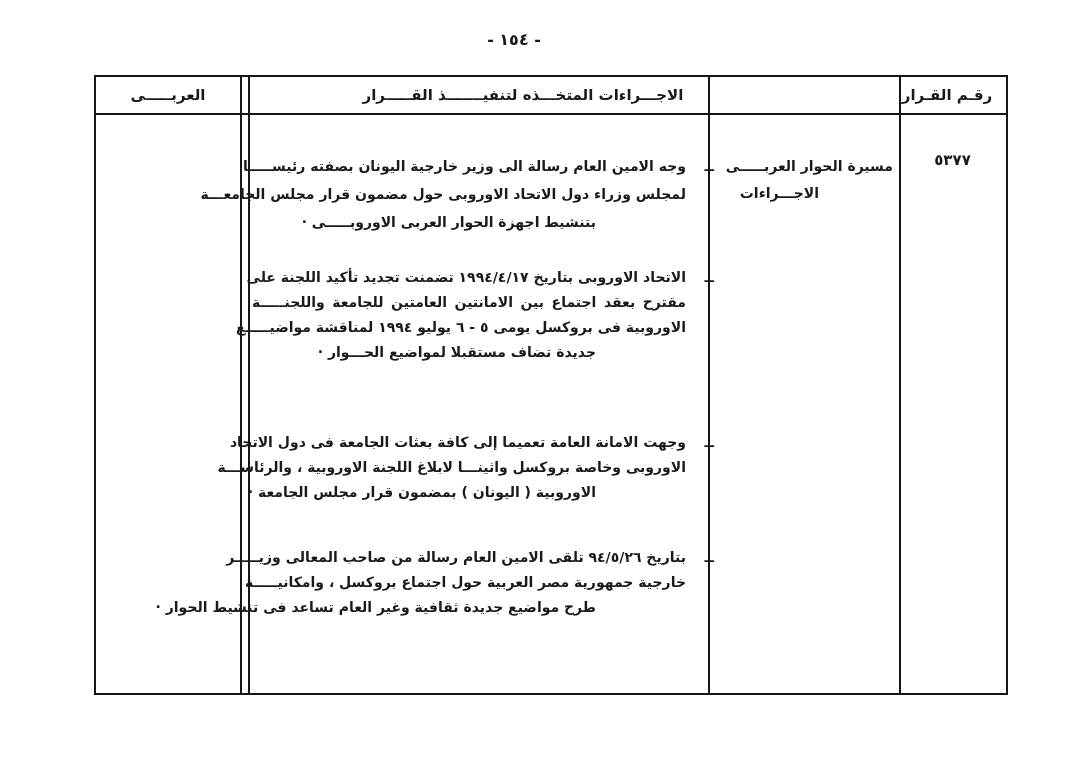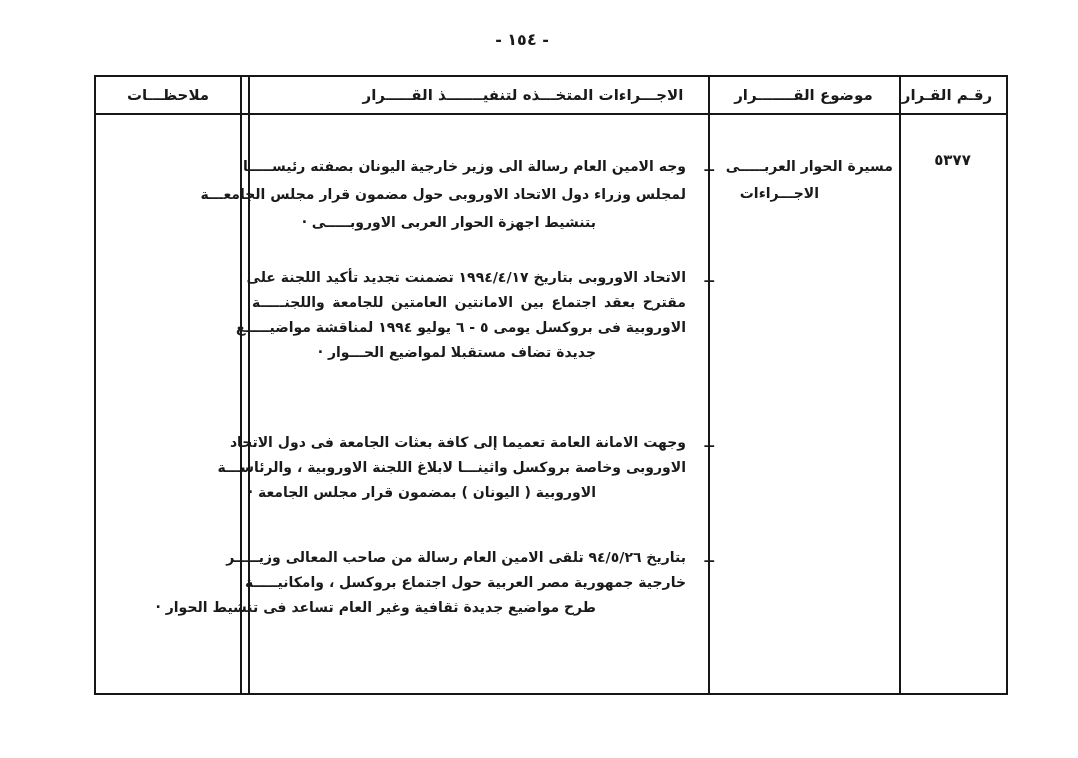--- a/index.html
+++ b/index.html
@@ -2,21 +2,21 @@
 <html lang="ar"><head>
 <meta charset="utf-8">
 <style>
   html,body{margin:0;padding:0;background:#e8e8e8;}
   .page{
     position:relative;width:1078px;height:758px;background:#ffffff;
     font-family:"DejaVu Sans", sans-serif;color:#1a1a1a;overflow:hidden;
     direction:rtl;
   }
   .page-number{
-    position:absolute;top:30px;left:8px;width:1028px;text-align:center;
+    position:absolute;top:30px;left:0;width:1028px;text-align:center;
     font-size:16px;font-weight:700;letter-spacing:2px;direction:rtl;
   }
   .dtable{
     position:absolute;left:94px;top:75px;width:914px;height:620px;
     border:2px solid #161616;box-sizing:border-box;
   }
   .v{position:absolute;top:0;bottom:0;width:2px;background:#161616;}
   .v1{left:144px}.v2{left:152px}.v3{left:612px}.v4{left:803px}
   .hsep{position:absolute;top:36px;left:0;right:0;height:2px;background:#161616;}
   .hcell{
@@ -64,23 +64,22 @@
   <div class="page-number">- ١٥٤ -</div>
 
   <div class="dtable">
 
     <div class="v v1"></div>
     <div class="v v2"></div>
     <div class="v v3"></div>
     <div class="v v4"></div>
     <div class="hsep"></div>
 
-    <div class="hcell h-remarks">ملاحظـــات</div>
+    <div class="hcell h-remarks">العربـــــى</div>
     <div class="hcell h-actions">الاجـــراءات المتخـــذه لتنفيـــــــذ القـــــرار</div>
-    <div class="hcell h-subject">موضوع القـــــــرار</div>
     <div class="hcell h-number">رقـم القـرار</div>
 
     <div class="cell-number">٥٣٧٧</div>
 
     <div class="cell-subject">
       <div class="sl">مسيرة الحوار العربـــــى</div>
       <div class="sl sl2">الاجـــراءات</div>
     </div>
 
     <div class="cell-remarks"></div>

